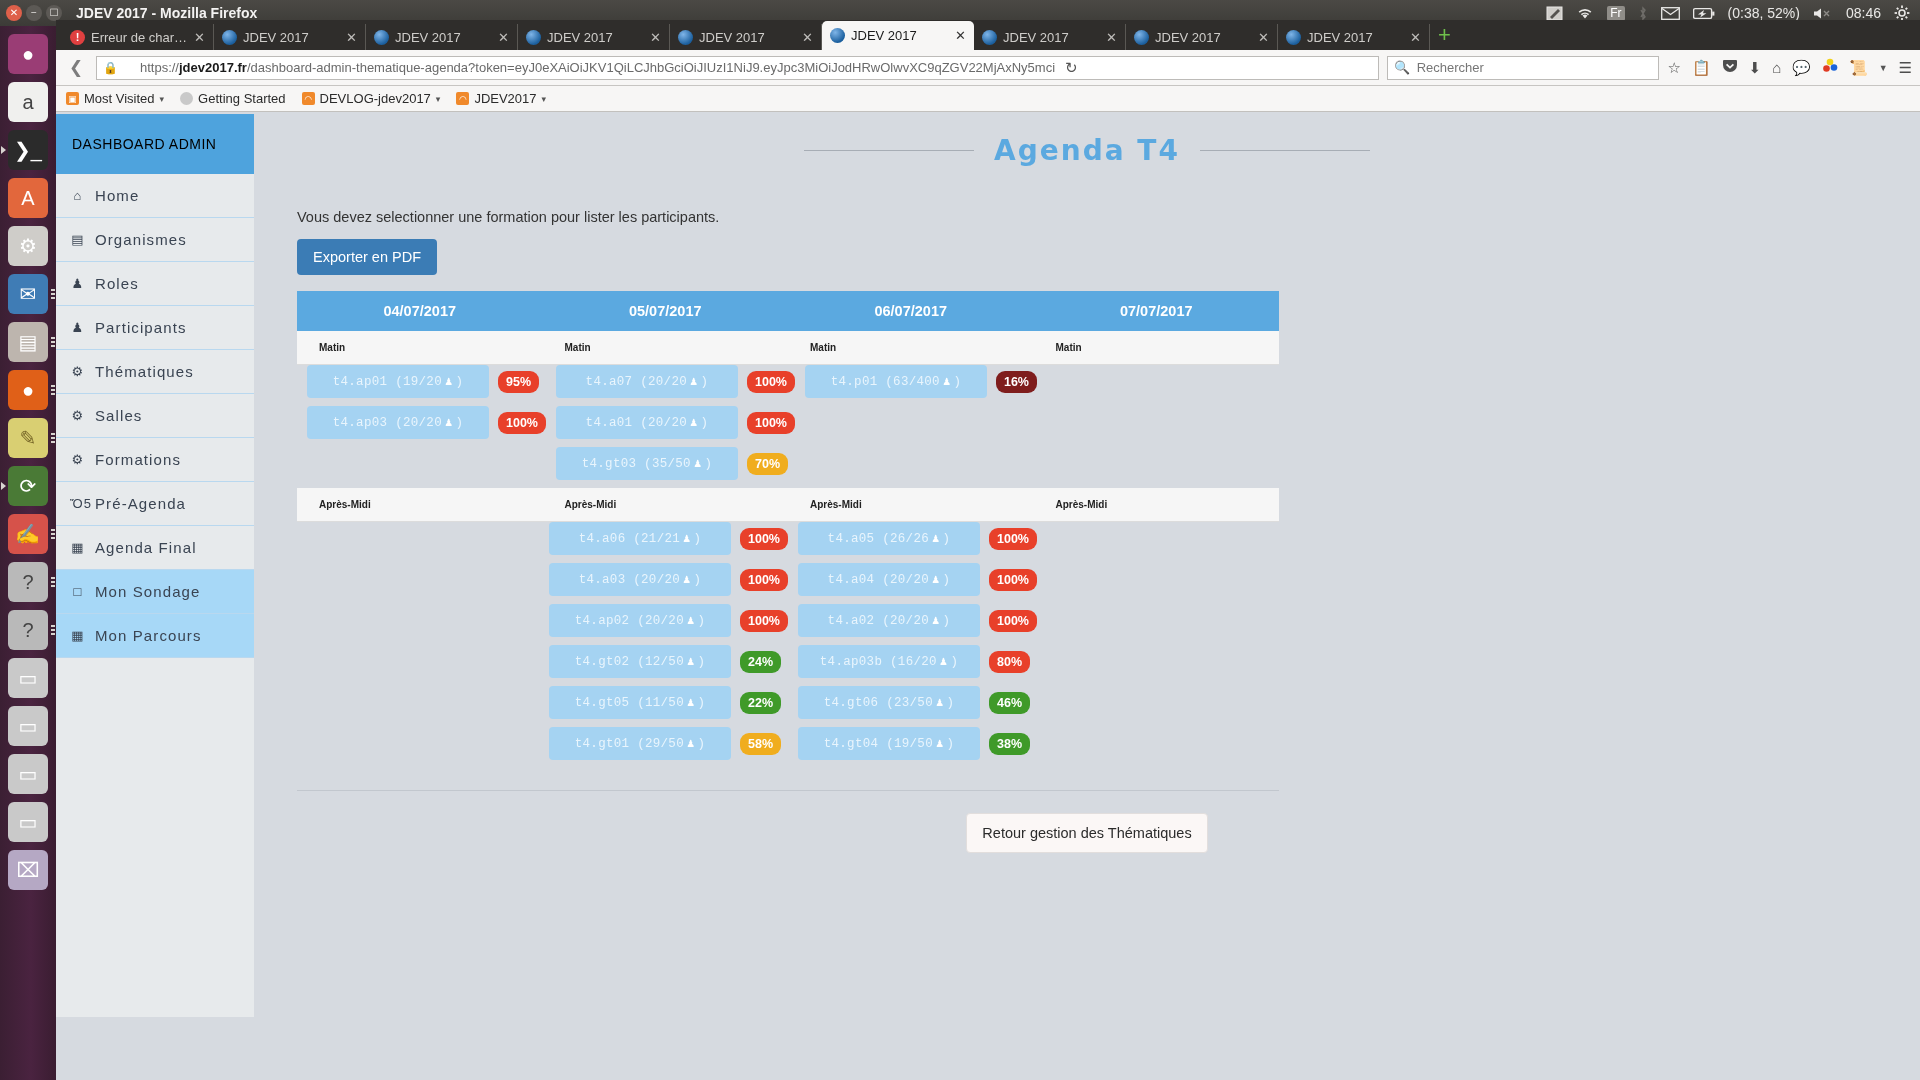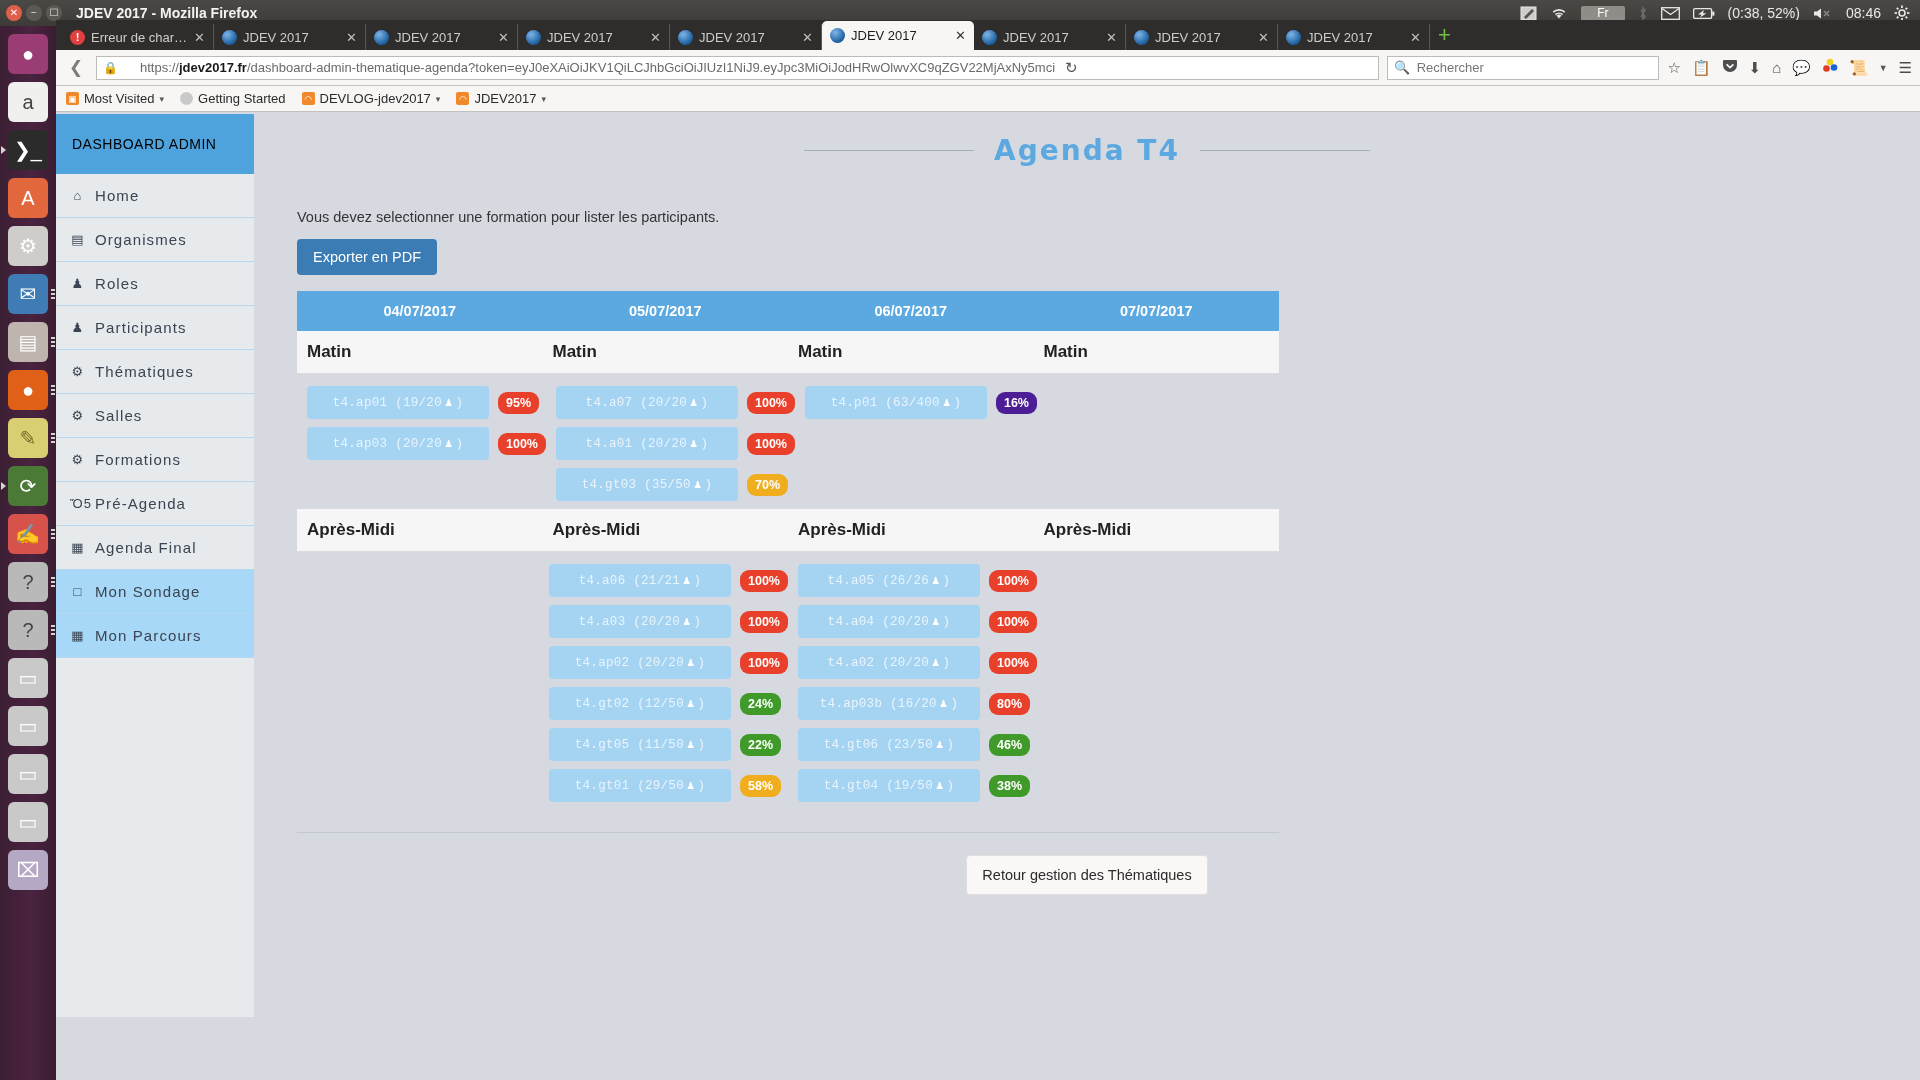--- a/index.html
+++ b/index.html
@@ -20,21 +20,21 @@
   .win-btns { display: flex; align-items: center; gap: 4px; padding-left: 6px; }
   .wb { width: 16px; height: 16px; border-radius: 50%; background: #5c5955;
         display: flex; align-items: center; justify-content: center;
         font-size: 10px; color: #e8e6e3; line-height: 1; }
   .wb.close { background: #de604a; color: #fff; }
   #panel-title { margin-left: 14px; font-weight: bold; font-size: 14px; color: #f4f3f2; }
   #panel-tray { margin-left: auto; display: flex; align-items: center; gap: 13px;
                 padding-right: 10px; font-size: 14px; color: #e9e8e6; }
   #panel-tray .tray-ico { display: flex; align-items: center; }
   .kbd-ind { background: #8f8d88; color: #fff; border-radius: 2px;
-             padding: 0 16px; font-size: 12px; line-height: 15px; }
+             padding: 0 3px; font-size: 12px; line-height: 15px; }
   .batt-txt { font-size: 14px; }
 
   
   #launcher {
     position: absolute; left: 0; top: 26px; width: 56px; height: 1054px;
     background: linear-gradient(to right, #3b1f33 0%, #4a2340 55%, #3a1d31 100%);
     padding-top: 4px;
   }
   .dock-item { position: relative; width: 56px; height: 48px;
                display: flex; align-items: center; justify-content: center; }
@@ -141,23 +141,23 @@
                 font-family: "DejaVu Sans", sans-serif; }
   #notice { margin: 42px 0 0 19px; font-size: 14.5px; color: #333; }
   #btn-export { display: inline-block; margin: 14px 0 0 19px; background: #3b7cb5;
                 color: #fff; font-size: 14.5px; padding: 10px 16px; border-radius: 4px; }
 
   #agenda { margin: 16px 19px 0 19px; width: 982px; }
   #agenda-head { display: flex; background: #5ba9e0; color: #fff; }
   #agenda-head .cell { flex: 1 1 0; text-align: center; padding: 12px 0;
                        font-size: 14.5px; font-weight: bold; }
   .slot-head { display: flex; background: #f6f6f6; border-bottom: 1px solid #dcdcdc; }
-  .slot-head .cell { flex: 1 1 0; padding: 11px 0 11px 10px; font-size: 17px;
-                     font-weight: bold; color: #222; }
-  .slot-body { display: flex; min-height: 20px; padding-top: 12px; }
+  .slot-head .cell { flex: 1 1 0; padding: 11px 0 11px 10px; font-size: 10px;
+                     font-weight: bold; color: #222; margin-left: 12px; }
+  .slot-body { display: flex; min-height: 20px; }
   .slot-col { flex: 1 1 0; padding-left: 10px; }
   .fitem { display: flex; align-items: center; gap: 9px; margin-bottom: 8px; }
   .fchip { width: 182px; background: #a5d3f2; border-radius: 4px; color: #e9f5fd;
            font-family: "Liberation Mono", monospace; font-size: 12.5px;
            padding: 9px 0; text-align: center; letter-spacing: .3px;
            display: flex; align-items: center; justify-content: center; gap: 3px; }
   .fchip .pico { font-size: 12px; color: #ffffff; }
   .badge { color: #fff; font-size: 12.5px; font-weight: bold; border-radius: 9px;
            padding: 4px 8px; min-width: 38px; text-align: center; }
   .sep-rule { height: 1px; background: #c2c7ce; margin: 22px 19px 0 19px; width: 982px; }
@@ -561,21 +561,21 @@
                     <span class="badge" style="background: rgb(240, 173, 30);">70%</span>
                   </div>
                 </div>
                 <div class="slot-col">
                   <div class="fitem">
                     <div class="fchip">
                       <span>t4.p01  (63/400</span>
                       <span class="pico">♟</span>
                       <span>)</span>
                     </div>
-                    <span class="badge" style="background: #4c1d95;">16%</span>
+                    <span class="badge" style="background: #7f1d1d;">16%</span>
                   </div>
                 </div>
                 <div class="slot-col"></div>
               </div>
               <div class="slot-head">
                 <div class="cell">Après-Midi</div>
                 <div class="cell">Après-Midi</div>
                 <div class="cell">Après-Midi</div>
                 <div class="cell">Après-Midi</div>
               </div>

